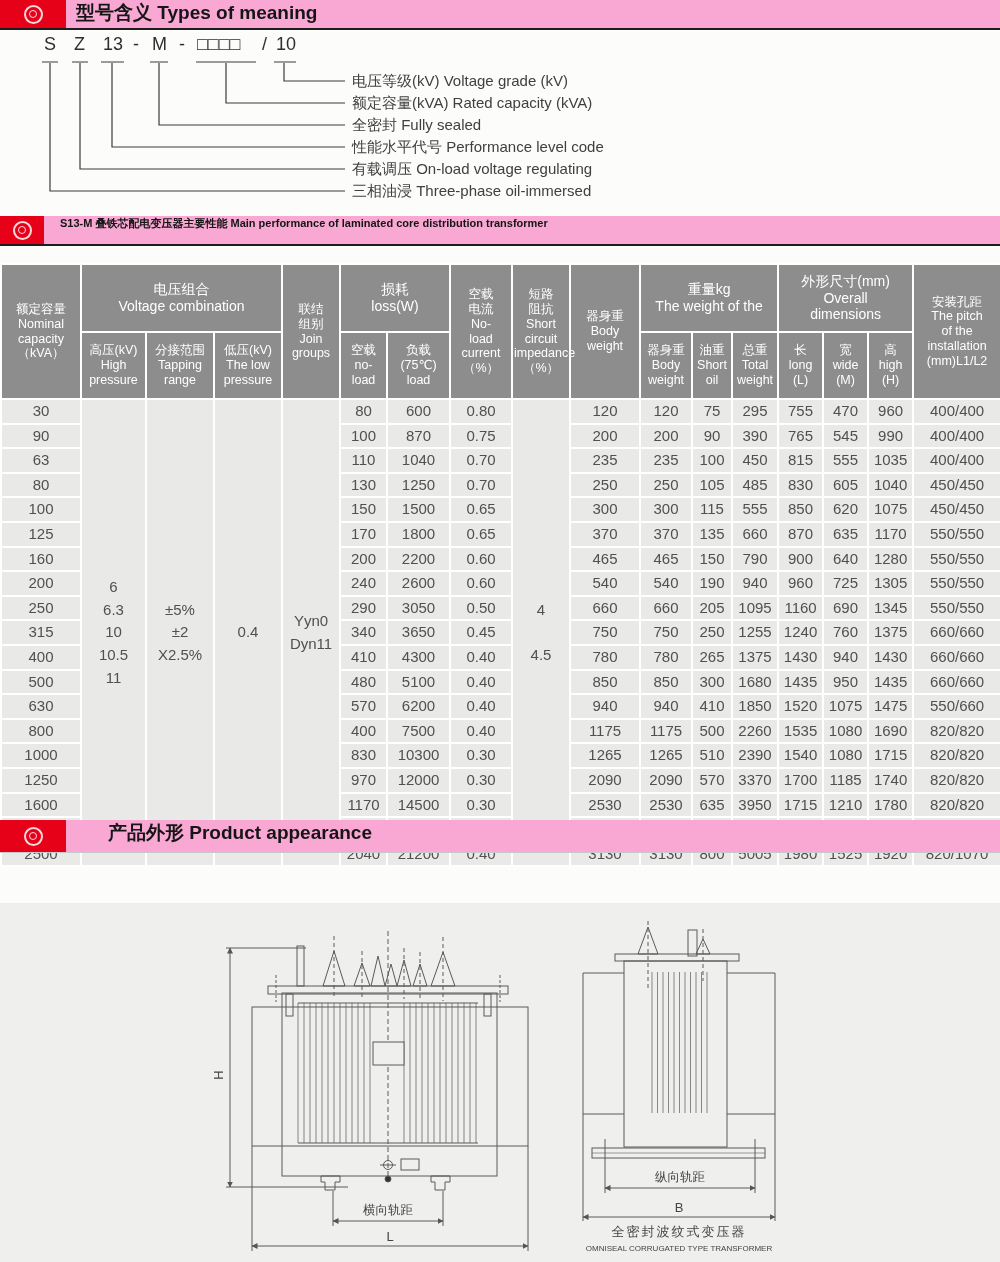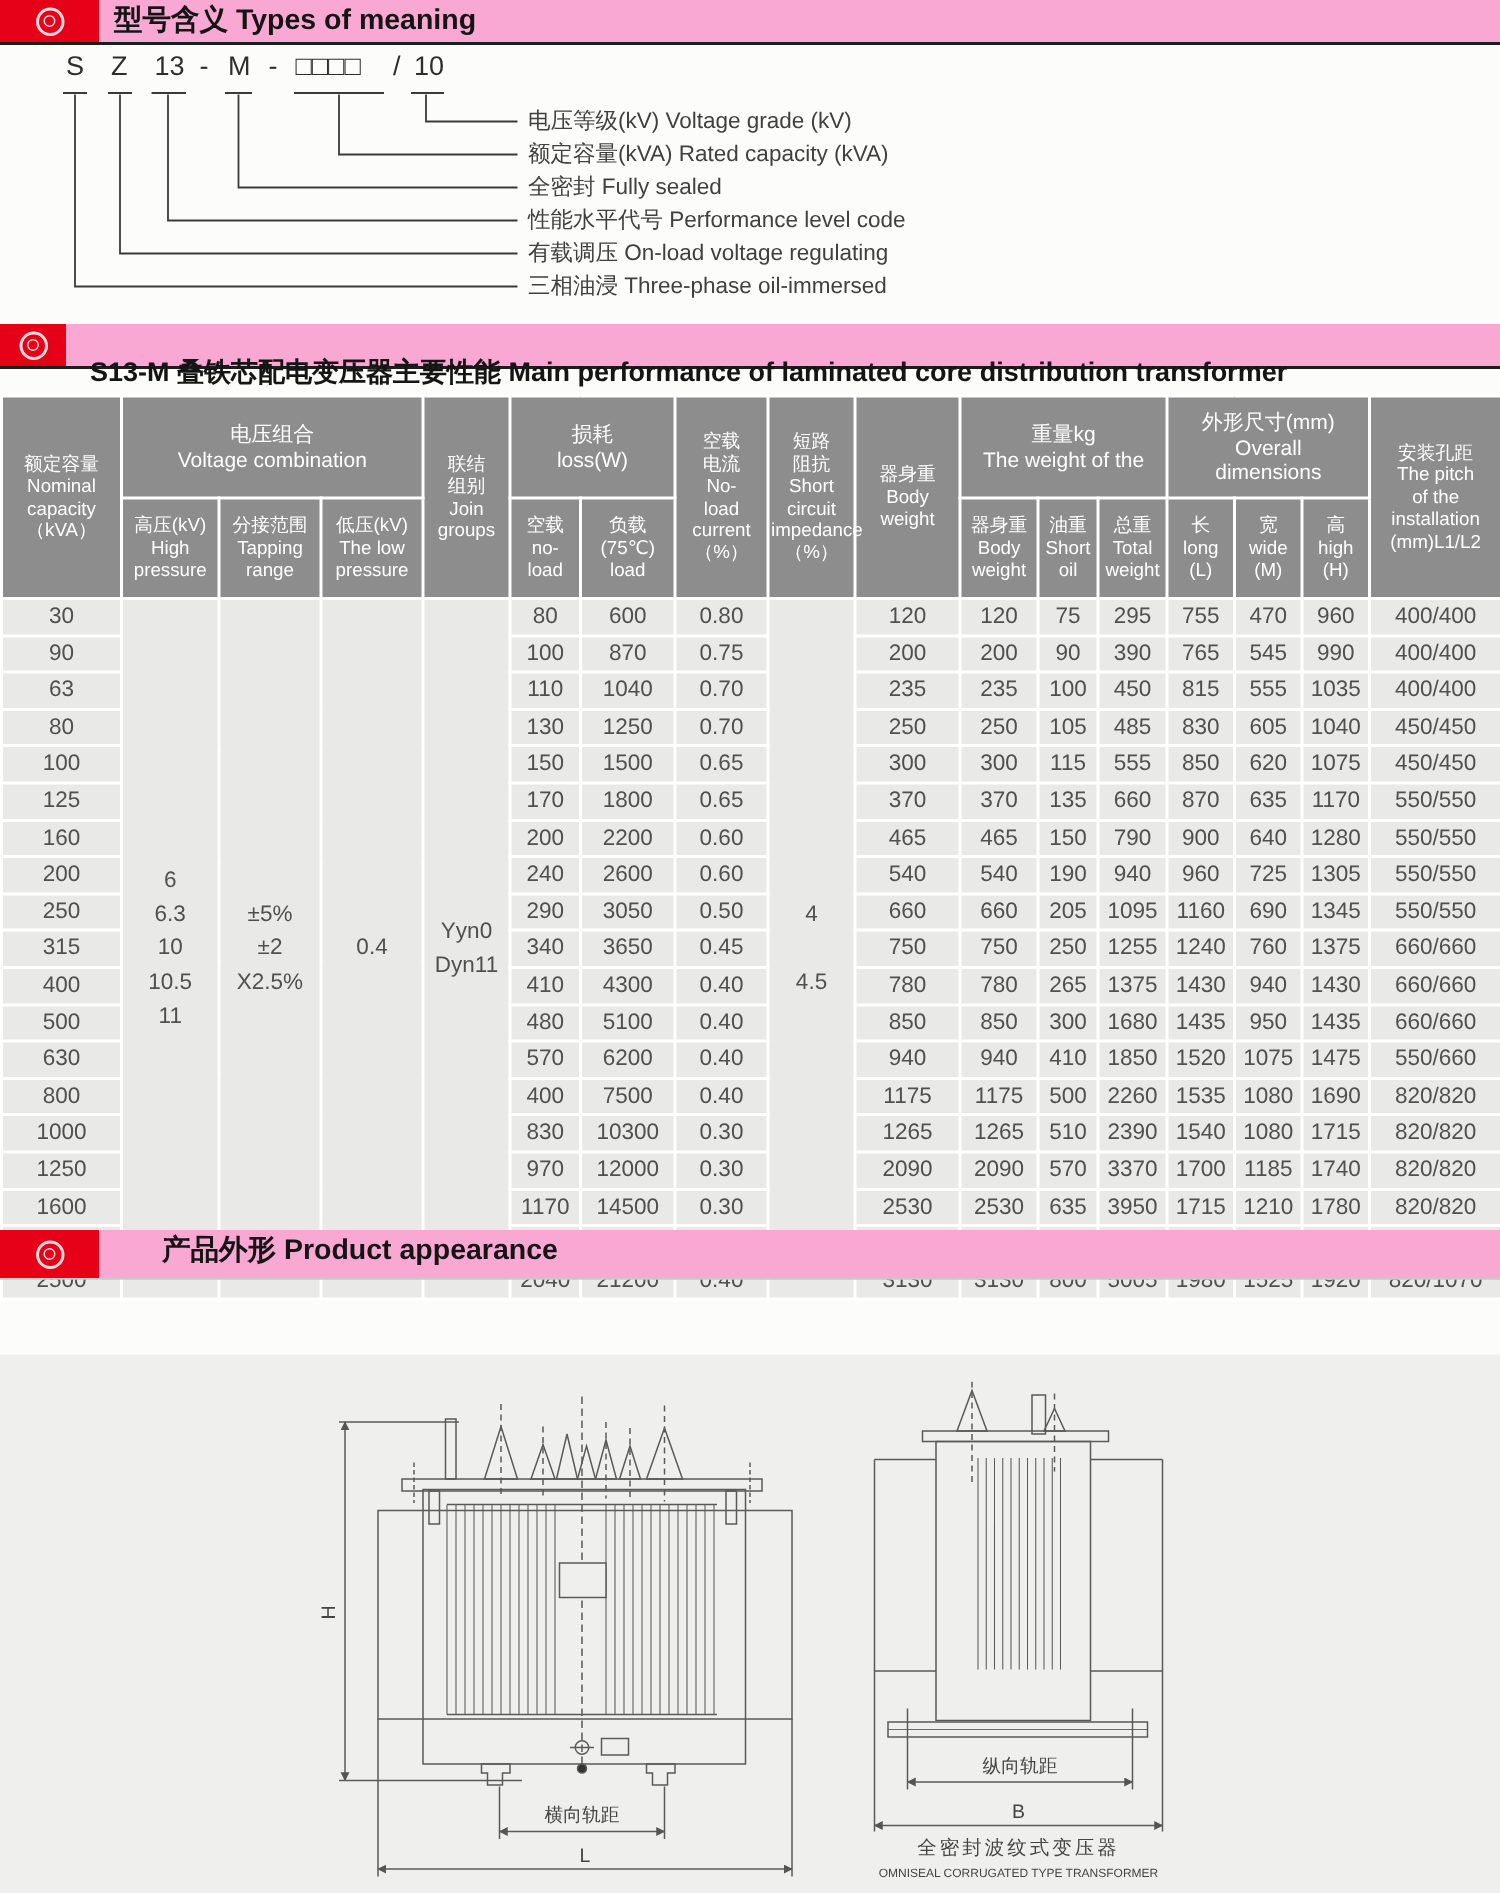--- a/index.html
+++ b/index.html
@@ -10,21 +10,21 @@
   .strip{position:absolute;left:0;width:1000px;background:#f9a8d4;display:flex;}
   .strip.s1{top:0;height:28px;border-bottom:2px solid #1d1d1d;}
   .strip.s2{top:216px;height:28px;border-bottom:2px solid #1d1d1d;}
   .strip.s3{top:820px;height:32px;border-bottom:1px solid #c9c9c9;padding-left:32px;}
   .redblock{position:absolute;left:0;top:0;bottom:0;background:#e60018;display:flex;align-items:center;justify-content:center;}
   .s1 .redblock{width:66px;} .s2 .redblock{width:44px;} .s3 .redblock{width:66px;}
   .ring-outer{width:15px;height:15px;border:2px solid rgba(255,255,255,.85);border-radius:50%;display:flex;align-items:center;justify-content:center;}
   .ring-inner{width:6px;height:6px;border:1.5px solid rgba(255,255,255,.85);border-radius:50%;}
   .strip .title{font-weight:bold;color:#151515;}
   .s1 .title{margin-left:76px;font-size:19px;}
-  .s2 .title{margin-left:60px;font-size:18px;margin-top:20px;}
+  .s2 .title{margin-left:60px;font-size:11px;}
   .s3 .title{margin-left:76px;font-size:19px;}
 
   
   #diagram{position:absolute;left:0;top:30px;width:1000px;height:185px;}
   #diagram svg{position:absolute;left:0;top:0;}
   .codepart{position:absolute;top:4px;font-size:18px;color:#2e2e2e;white-space:nowrap;}
   .dlabel{position:absolute;font-size:15px;color:#404040;white-space:nowrap;line-height:18px;}
   #perf-table{position:absolute;left:0;top:263px;width:1000px;border-collapse:collapse;table-layout:fixed;}
   #perf-table th{background:#8d8d8d;color:#ffffff;font-weight:normal;font-size:12.5px;line-height:1.18;white-space:pre-line;border:2px solid #fff;padding:1px;vertical-align:middle;text-align:center;}
   #perf-table th.grp{font-size:14px;}

